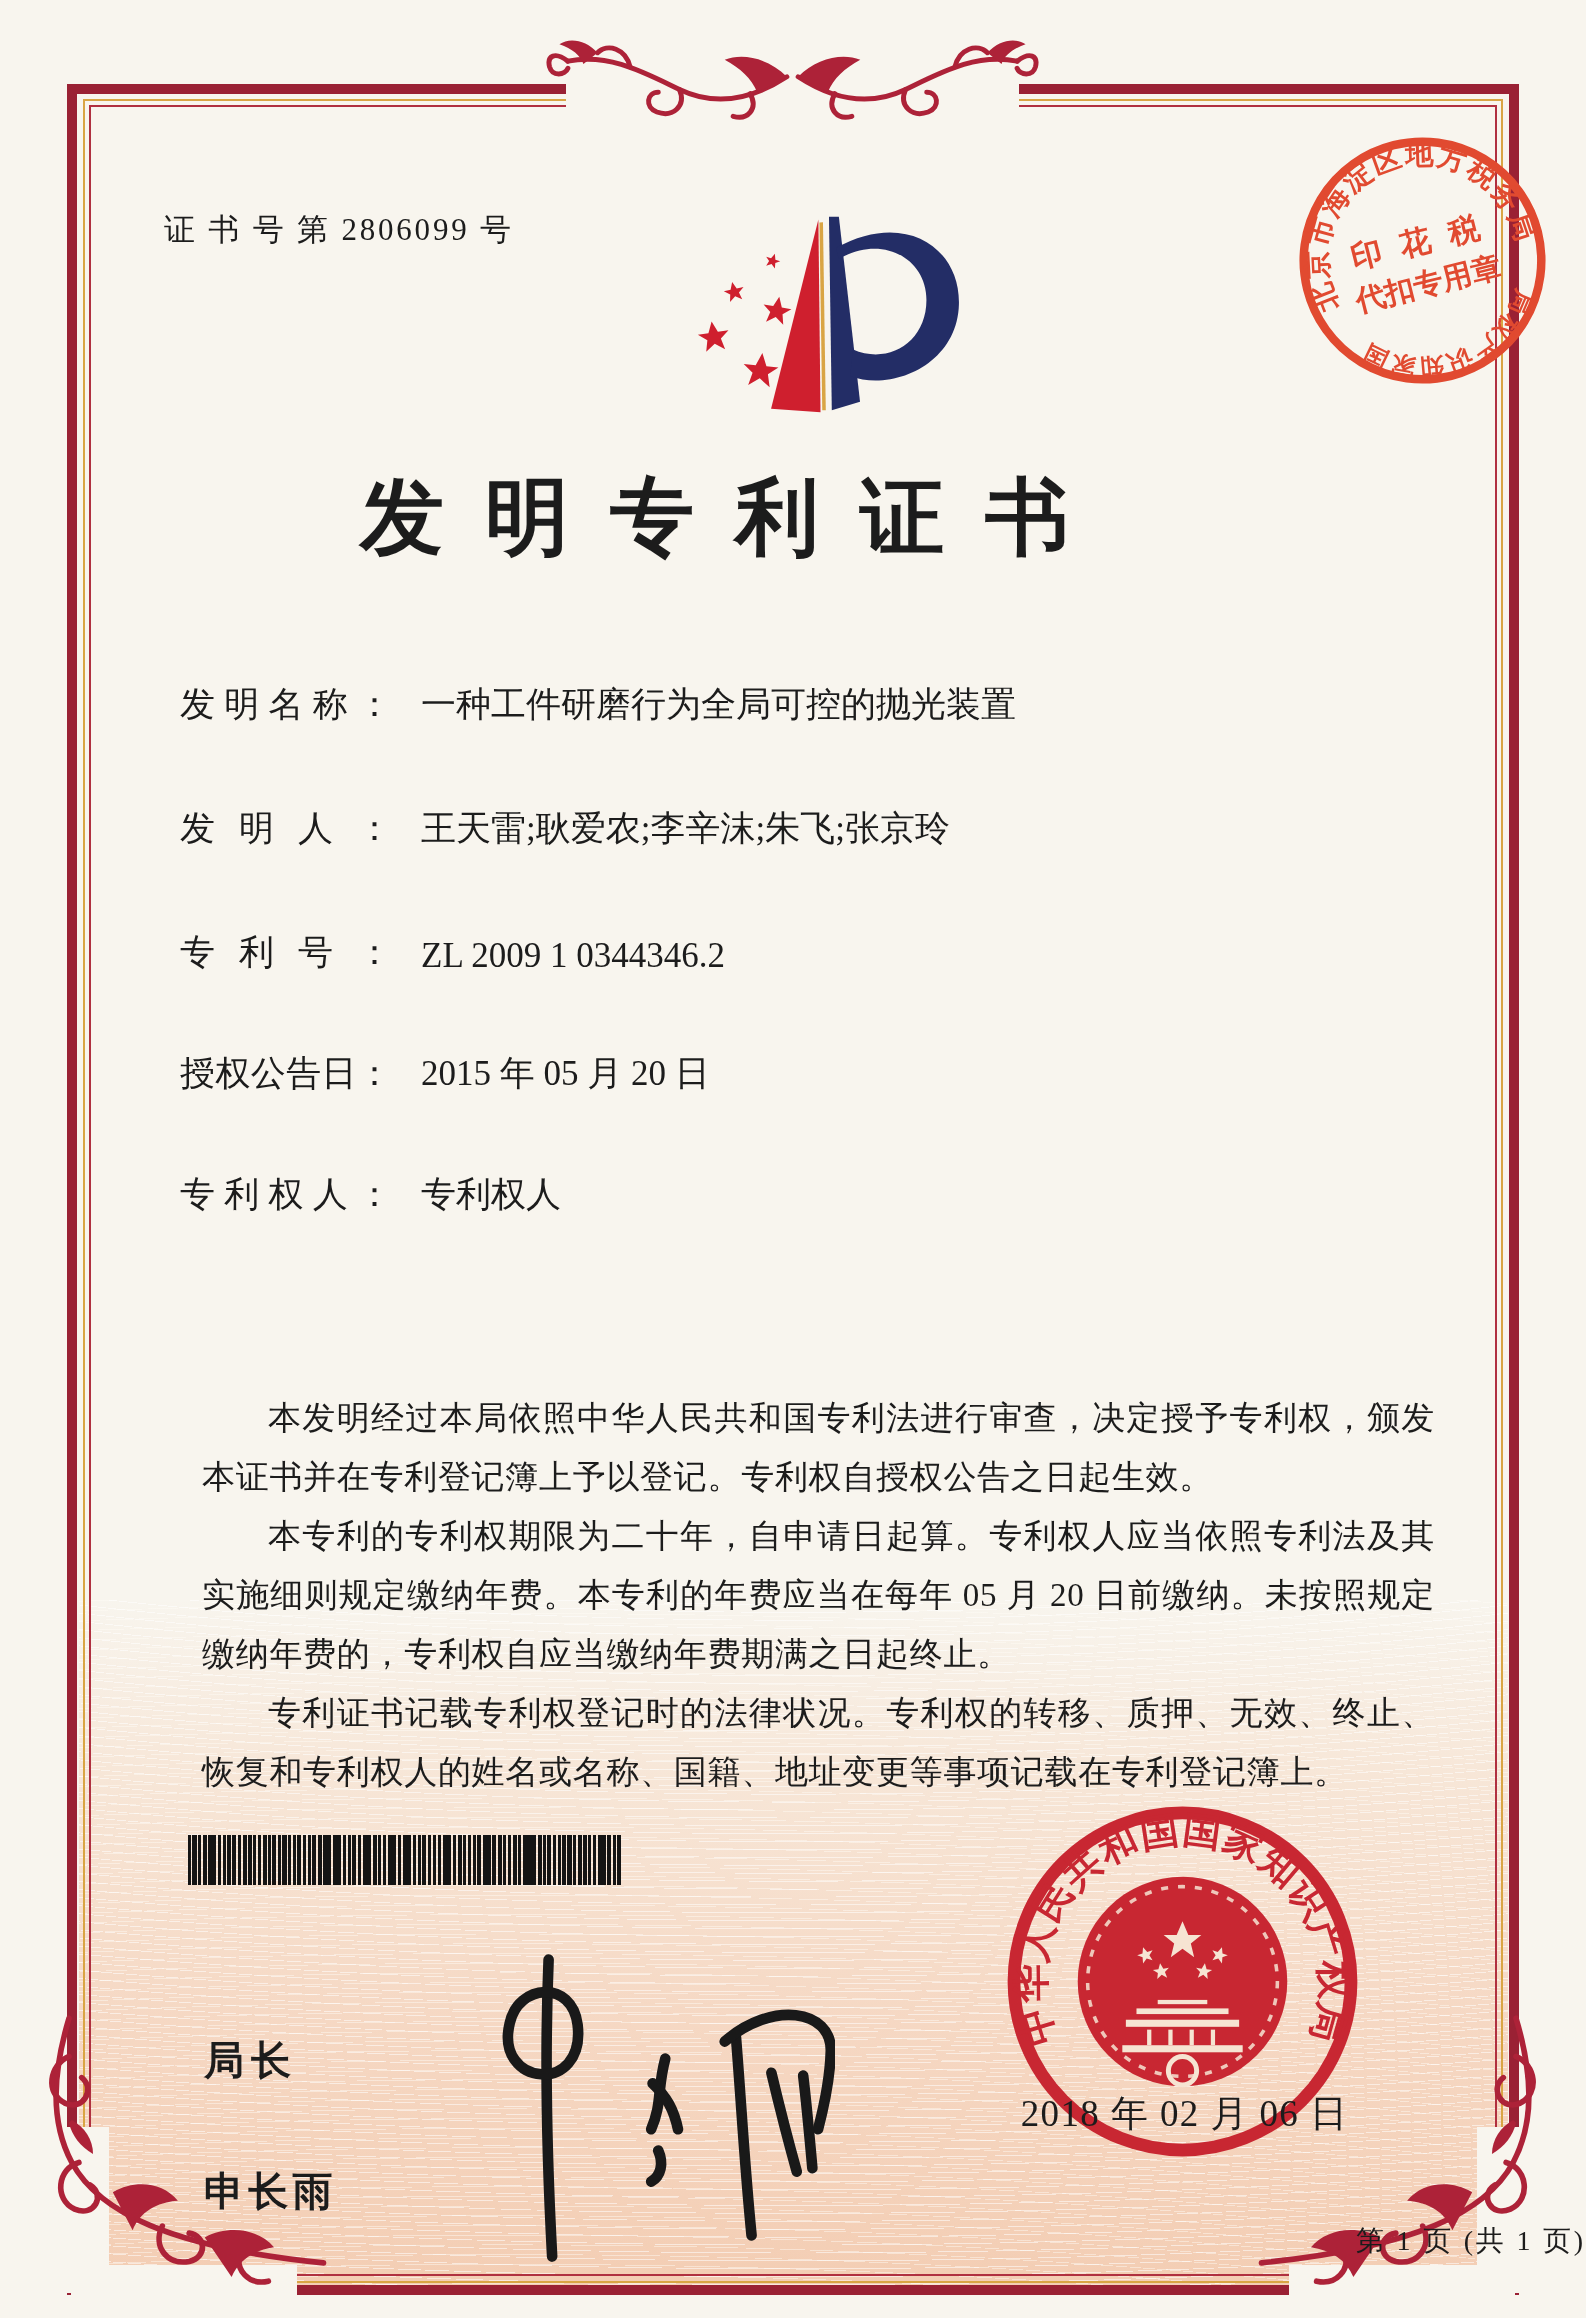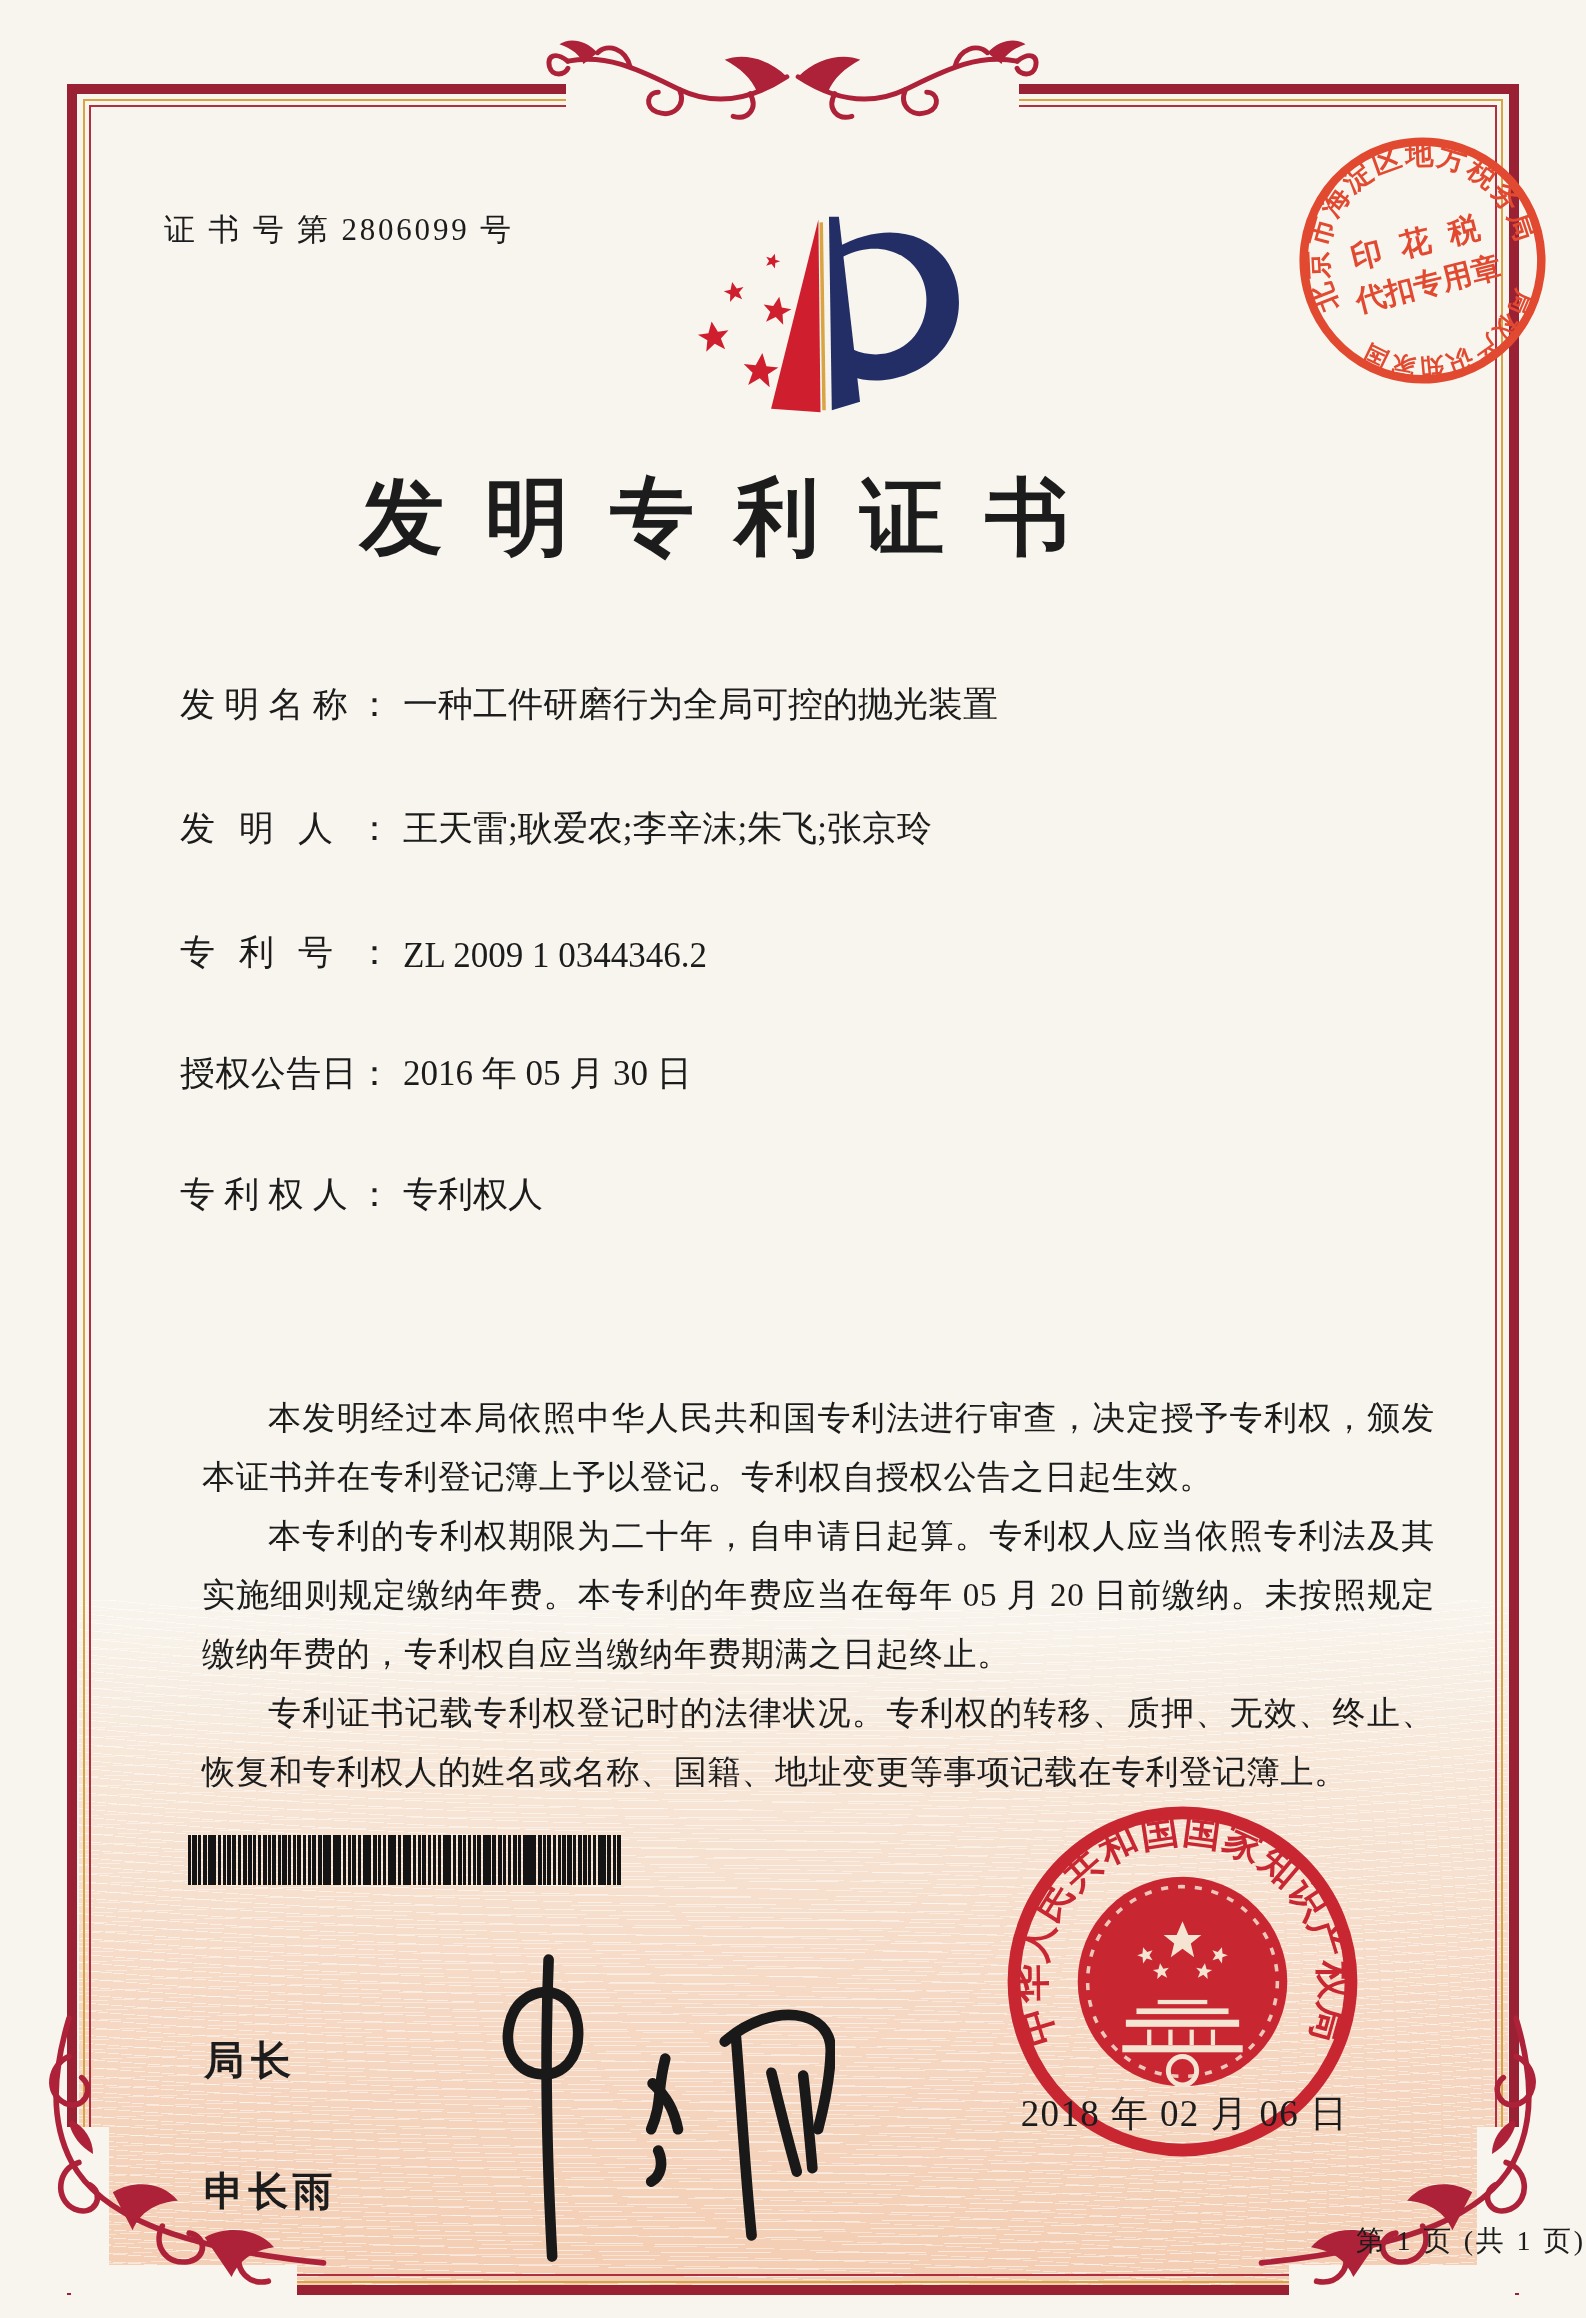--- a/index.html
+++ b/index.html
@@ -20,21 +20,21 @@
   .frame-gold {left:83px;top:99px;width:1420px;height:2184px;border:2.1px solid #d9a544;box-sizing:border-box;z-index:2;}
   .frame-inner{left:89px;top:105px;width:1408px;height:2171px;border:2.1px solid #b03040;box-sizing:border-box;z-index:2;}
   .whiteout{background:#f8f5ee;z-index:3;}
 
   
   .certno{left:152px;top:209px;font-size:31px;letter-spacing:2.8px;white-space:pre;z-index:6;margin-left:12px;}
   .title{left:0;top:461px;width:1429px;text-align:center;font-size:84px;font-weight:bold;
          letter-spacing:41px;text-indent:41px;z-index:6;}
   .field{position:absolute;left:180px;font-size:35px;z-index:6;}
   .field .lbl{display:inline-block;width:212px;text-align:justify;text-align-last:justify;vertical-align:bottom;}
-  .field .val{margin-left:11px;white-space:pre;}
+  .field .val{margin-left:29px;white-space:pre;}
   .paras{left:172px;top:1389px;width:1233px;z-index:6;font-size:33px;line-height:59px;text-align:justify;letter-spacing:0.7px;margin-left:30px;}
   .paras p{margin:0;text-indent:2em;}
   .issuer-title{left:204px;top:2033px;font-size:40px;font-weight:bold;letter-spacing:7px;
                 font-family:"Liberation Sans","DejaVu Sans",sans-serif;z-index:6;}
   .issuer-name{left:204px;top:2164px;font-size:40px;font-weight:bold;letter-spacing:4.2px;
                font-family:"Liberation Sans","DejaVu Sans",sans-serif;z-index:6;}
   .seal-date{left:984px;top:2089px;width:401px;text-align:center;font-size:37px;letter-spacing:1.4px;z-index:7;}
   .footer{left:0;top:2222px;width:1586px;text-align:right;font-size:28px;letter-spacing:2.8px;z-index:6;}
 
   
@@ -147,21 +147,21 @@
   <div class="field" style="top:681px;">
     <span class="lbl">发明名称：</span><span class="val">一种工件研磨行为全局可控的抛光装置</span>
   </div>
   <div class="field" style="top:805px;">
     <span class="lbl">发明人：</span><span class="val">王天雷;耿爱农;李辛沫;朱飞;张京玲</span>
   </div>
   <div class="field" style="top:929px;">
     <span class="lbl">专利号：</span><span class="val">ZL 2009 1 0344346.2</span>
   </div>
   <div class="field" style="top:1050px;">
-    <span class="lbl">授权公告日：</span><span class="val">2016 年 05 月 30 日</span>
+    <span class="lbl">授权公告日：</span><span class="val">2015 年 05 月 20 日</span>
   </div>
   <div class="field" style="top:1171px;">
     <span class="lbl">专利权人：</span><span class="val">专利权人</span>
   </div>
 
   <div class="abs paras">
     <p>本发明经过本局依照中华人民共和国专利法进行审查，决定授予专利权，颁发本证书并在专利登记簿上予以登记。专利权自授权公告之日起生效。</p>
     <p>本专利的专利权期限为二十年，自申请日起算。专利权人应当依照专利法及其实施细则规定缴纳年费。本专利的年费应当在每年 05 月 20 日前缴纳。未按照规定缴纳年费的，专利权自应当缴纳年费期满之日起终止。</p>
     <p>专利证书记载专利权登记时的法律状况。专利权的转移、质押、无效、终止、恢复和专利权人的姓名或名称、国籍、地址变更等事项记载在专利登记簿上。</p>
   </div>

